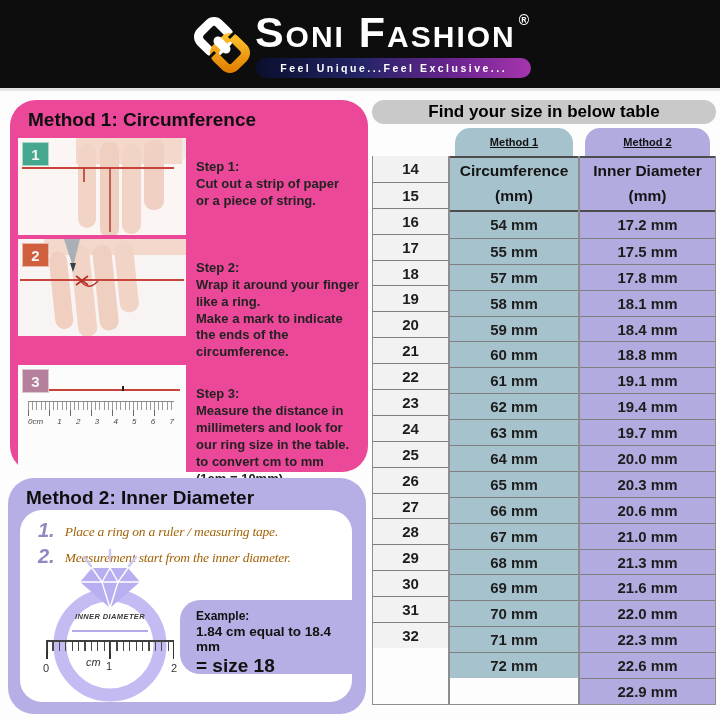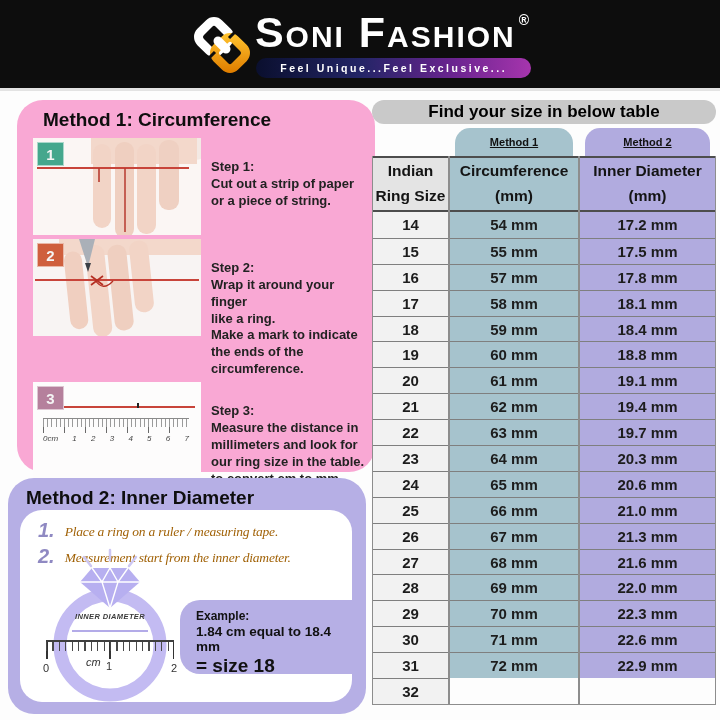--- a/index.html
+++ b/index.html
@@ -21,22 +21,22 @@
     font-variant:small-caps; letter-spacing:2px; display:flex; align-items:flex-start; }
   .brand-reg { font-size:14px; font-variant:normal; margin-top:2px; margin-left:3px; }
   .tagline-pill {
     margin-top:4px; padding:4px 24px; border-radius:12px;
     background:linear-gradient(90deg,#0a0f2e 0%,#232566 38%,#6b2490 72%,#a635ad 100%);
     color:#ffffff; font-size:10.5px; font-weight:700; letter-spacing:2.5px; white-space:nowrap;
   }
 
   
   .method1-panel {
-    position:absolute; left:17px; top:100px; width:358px; height:372px;
-    background:#f9a8d4; border-radius:26px;padding-left:8px;
+    position:absolute; left:10px; top:100px; width:358px; height:372px;
+    background:#ec4899; border-radius:26px;
   }
   .panel-title { padding:9px 0 3px 18px; font-size:19px; font-weight:700; color:#0e0e0e; white-space:pre-line; }
   .step-row { display:flex; gap:10px; padding:4px 8px 0 8px; }
   .step-photo { position:relative; width:168px; height:97px; background:#fbf7f5; overflow:hidden; flex:0 0 auto; }
   .step-photo svg { display:block; width:100%; height:100%; }
   .badge {
     position:absolute; top:4px; left:4px; width:27px; height:24px;
     display:flex; align-items:center; justify-content:center;
     color:#f4f4f4; font-size:15px; font-weight:700; border:1px solid rgba(255,255,255,.55);
   }
@@ -289,24 +289,20 @@
     <div class="find-pill">Find your size in below table</div>
 
     <div class="pill-row">
       <div></div>
       <div class="mpill mpill-1">Method 1</div>
       <div class="mpill mpill-2">Method 2</div>
     </div>
 
     <div class="tbl">
       <div class="tcol tcol-size">
-        <div class="thead">
-          <div>Indian</div>
-          <div>Ring Size</div>
-        </div>
         <div>
             <div class="cell">14</div>
             <div class="cell">15</div>
             <div class="cell">16</div>
             <div class="cell">17</div>
             <div class="cell">18</div>
             <div class="cell">19</div>
             <div class="cell">20</div>
             <div class="cell">21</div>
             <div class="cell">22</div>
@@ -356,20 +352,21 @@
         <div>
             <div class="cell">17.2 mm</div>
             <div class="cell">17.5 mm</div>
             <div class="cell">17.8 mm</div>
             <div class="cell">18.1 mm</div>
             <div class="cell">18.4 mm</div>
             <div class="cell">18.8 mm</div>
             <div class="cell">19.1 mm</div>
             <div class="cell">19.4 mm</div>
             <div class="cell">19.7 mm</div>
+            <div class="cell">20.0 mm</div>
             <div class="cell">20.3 mm</div>
             <div class="cell">20.6 mm</div>
             <div class="cell">21.0 mm</div>
             <div class="cell">21.3 mm</div>
             <div class="cell">21.6 mm</div>
             <div class="cell">22.0 mm</div>
             <div class="cell">22.3 mm</div>
             <div class="cell">22.6 mm</div>
             <div class="cell">22.9 mm</div>
           </div>

